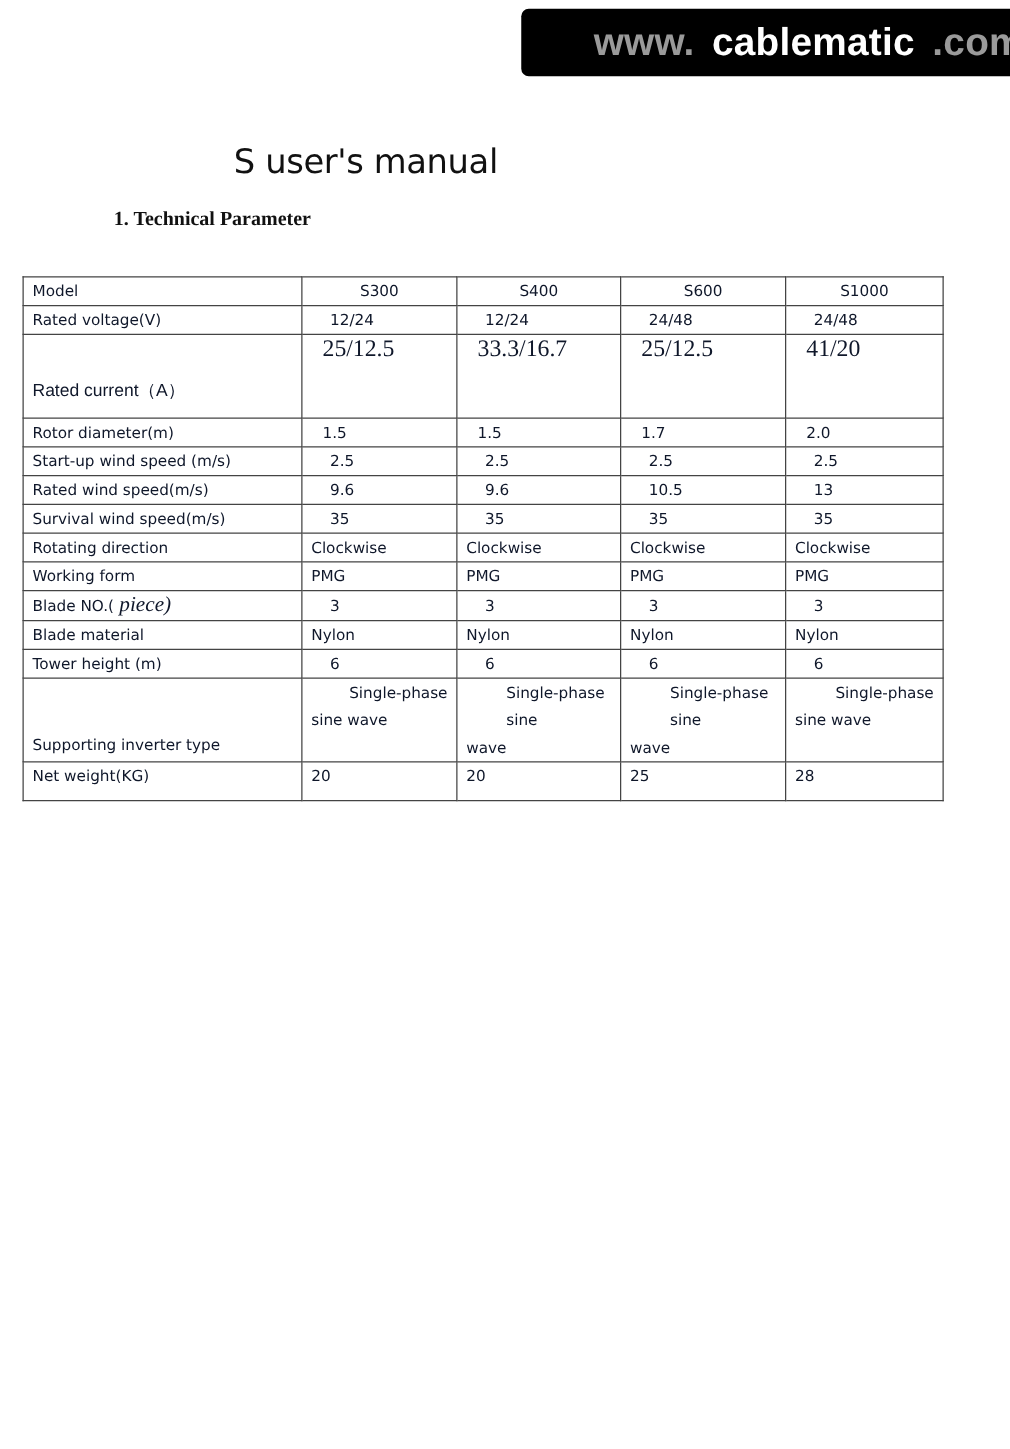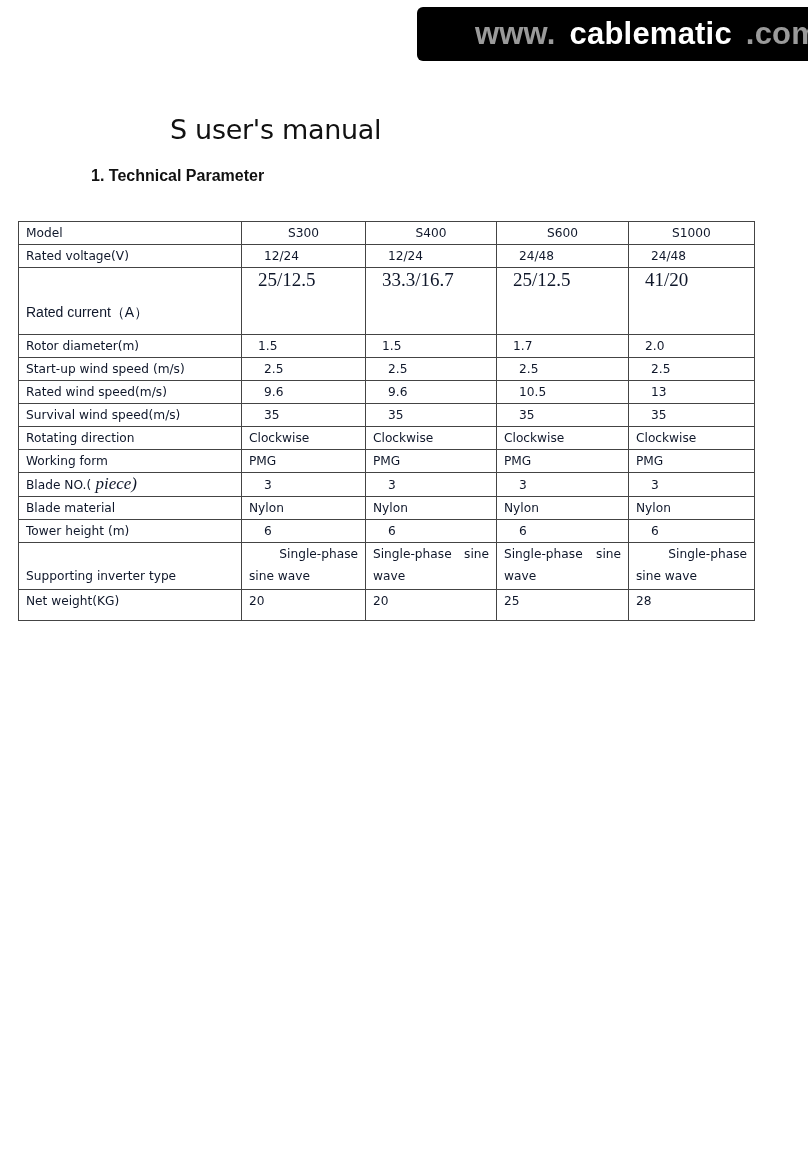--- a/index.html
+++ b/index.html
@@ -8,27 +8,27 @@
     .logo {
       position: absolute; left: 417px; top: 7px; width: 460px; height: 54px;
       background: #000; border-radius: 6px;
       display: flex; align-items: center; justify-content: center;
       font-family: "Liberation Sans", sans-serif; font-weight: bold; font-size: 31px; letter-spacing: 0.2px; gap: 14px;
     }
     .logo .grey { color: #9a9a9a; }
     .logo .white { color: #ffffff; }
 
     .title {
-      position: absolute; left: 170px; top: 114px;
+      position: absolute; left: 187px; top: 114px;
       font-family: "DejaVu Sans", sans-serif; font-size: 27px; font-weight: normal; color: #111;
       letter-spacing: -0.3px;
     }
     .section {
       position: absolute; left: 91px; top: 167px;
-      font-family: Liberation Sans, sans-serif; font-size: 16px; font-weight: bold; color: #111;
+      font-family: Liberation Serif, serif; font-size: 16px; font-weight: bold; color: #111;
     }
 
     table.spec {
       position: absolute; left: 18px; top: 221px; width: 736px;
       border-collapse: collapse; table-layout: fixed;
       font-family: "DejaVu Sans", sans-serif; font-size: 12.2px; color: #0f172a;
     }
     table.spec td {
       border: 1px solid #444; padding: 0 7px; height: 22px; line-height: 22px;
       white-space: nowrap; overflow: hidden; vertical-align: middle;
@@ -46,21 +46,21 @@
     table.spec tr.current td { height: 44px; line-height: 22px; }
     table.spec tr.current td.label { font-family: Liberation Sans, sans-serif; font-size: 14px; vertical-align: middle; padding-top: 22px; }
     table.spec tr.current td.val { font-family: "Liberation Serif", serif; font-size: 19px; vertical-align: top; padding-left: 16px; padding-top: 1px; }
 
     .serif-piece { font-family: "Liberation Serif", serif; font-size: 17px; font-style: italic; }
 
     table.spec tr.inverter td { height: 44px; line-height: 22px; white-space: normal; }
     table.spec tr.inverter td.label { vertical-align: bottom; padding-bottom: 2px; }
     table.spec tr.inverter td.val { vertical-align: top; }
     .right { display: block; text-align: right; }
-    .just { display: block; text-align: justify; text-align-last: justify; }
+    .just { display: block; text-align: justify; text-align-last: justify; margin-left: 32px; }
 
     table.spec tr.weight td { height: 30px; vertical-align: top; }
   </style>
 </head>
 <body>
 
 <div class="logo">
   <span class="grey">www.</span>
     <span class="white">cablematic</span>
     <span class="grey">.com</span>

